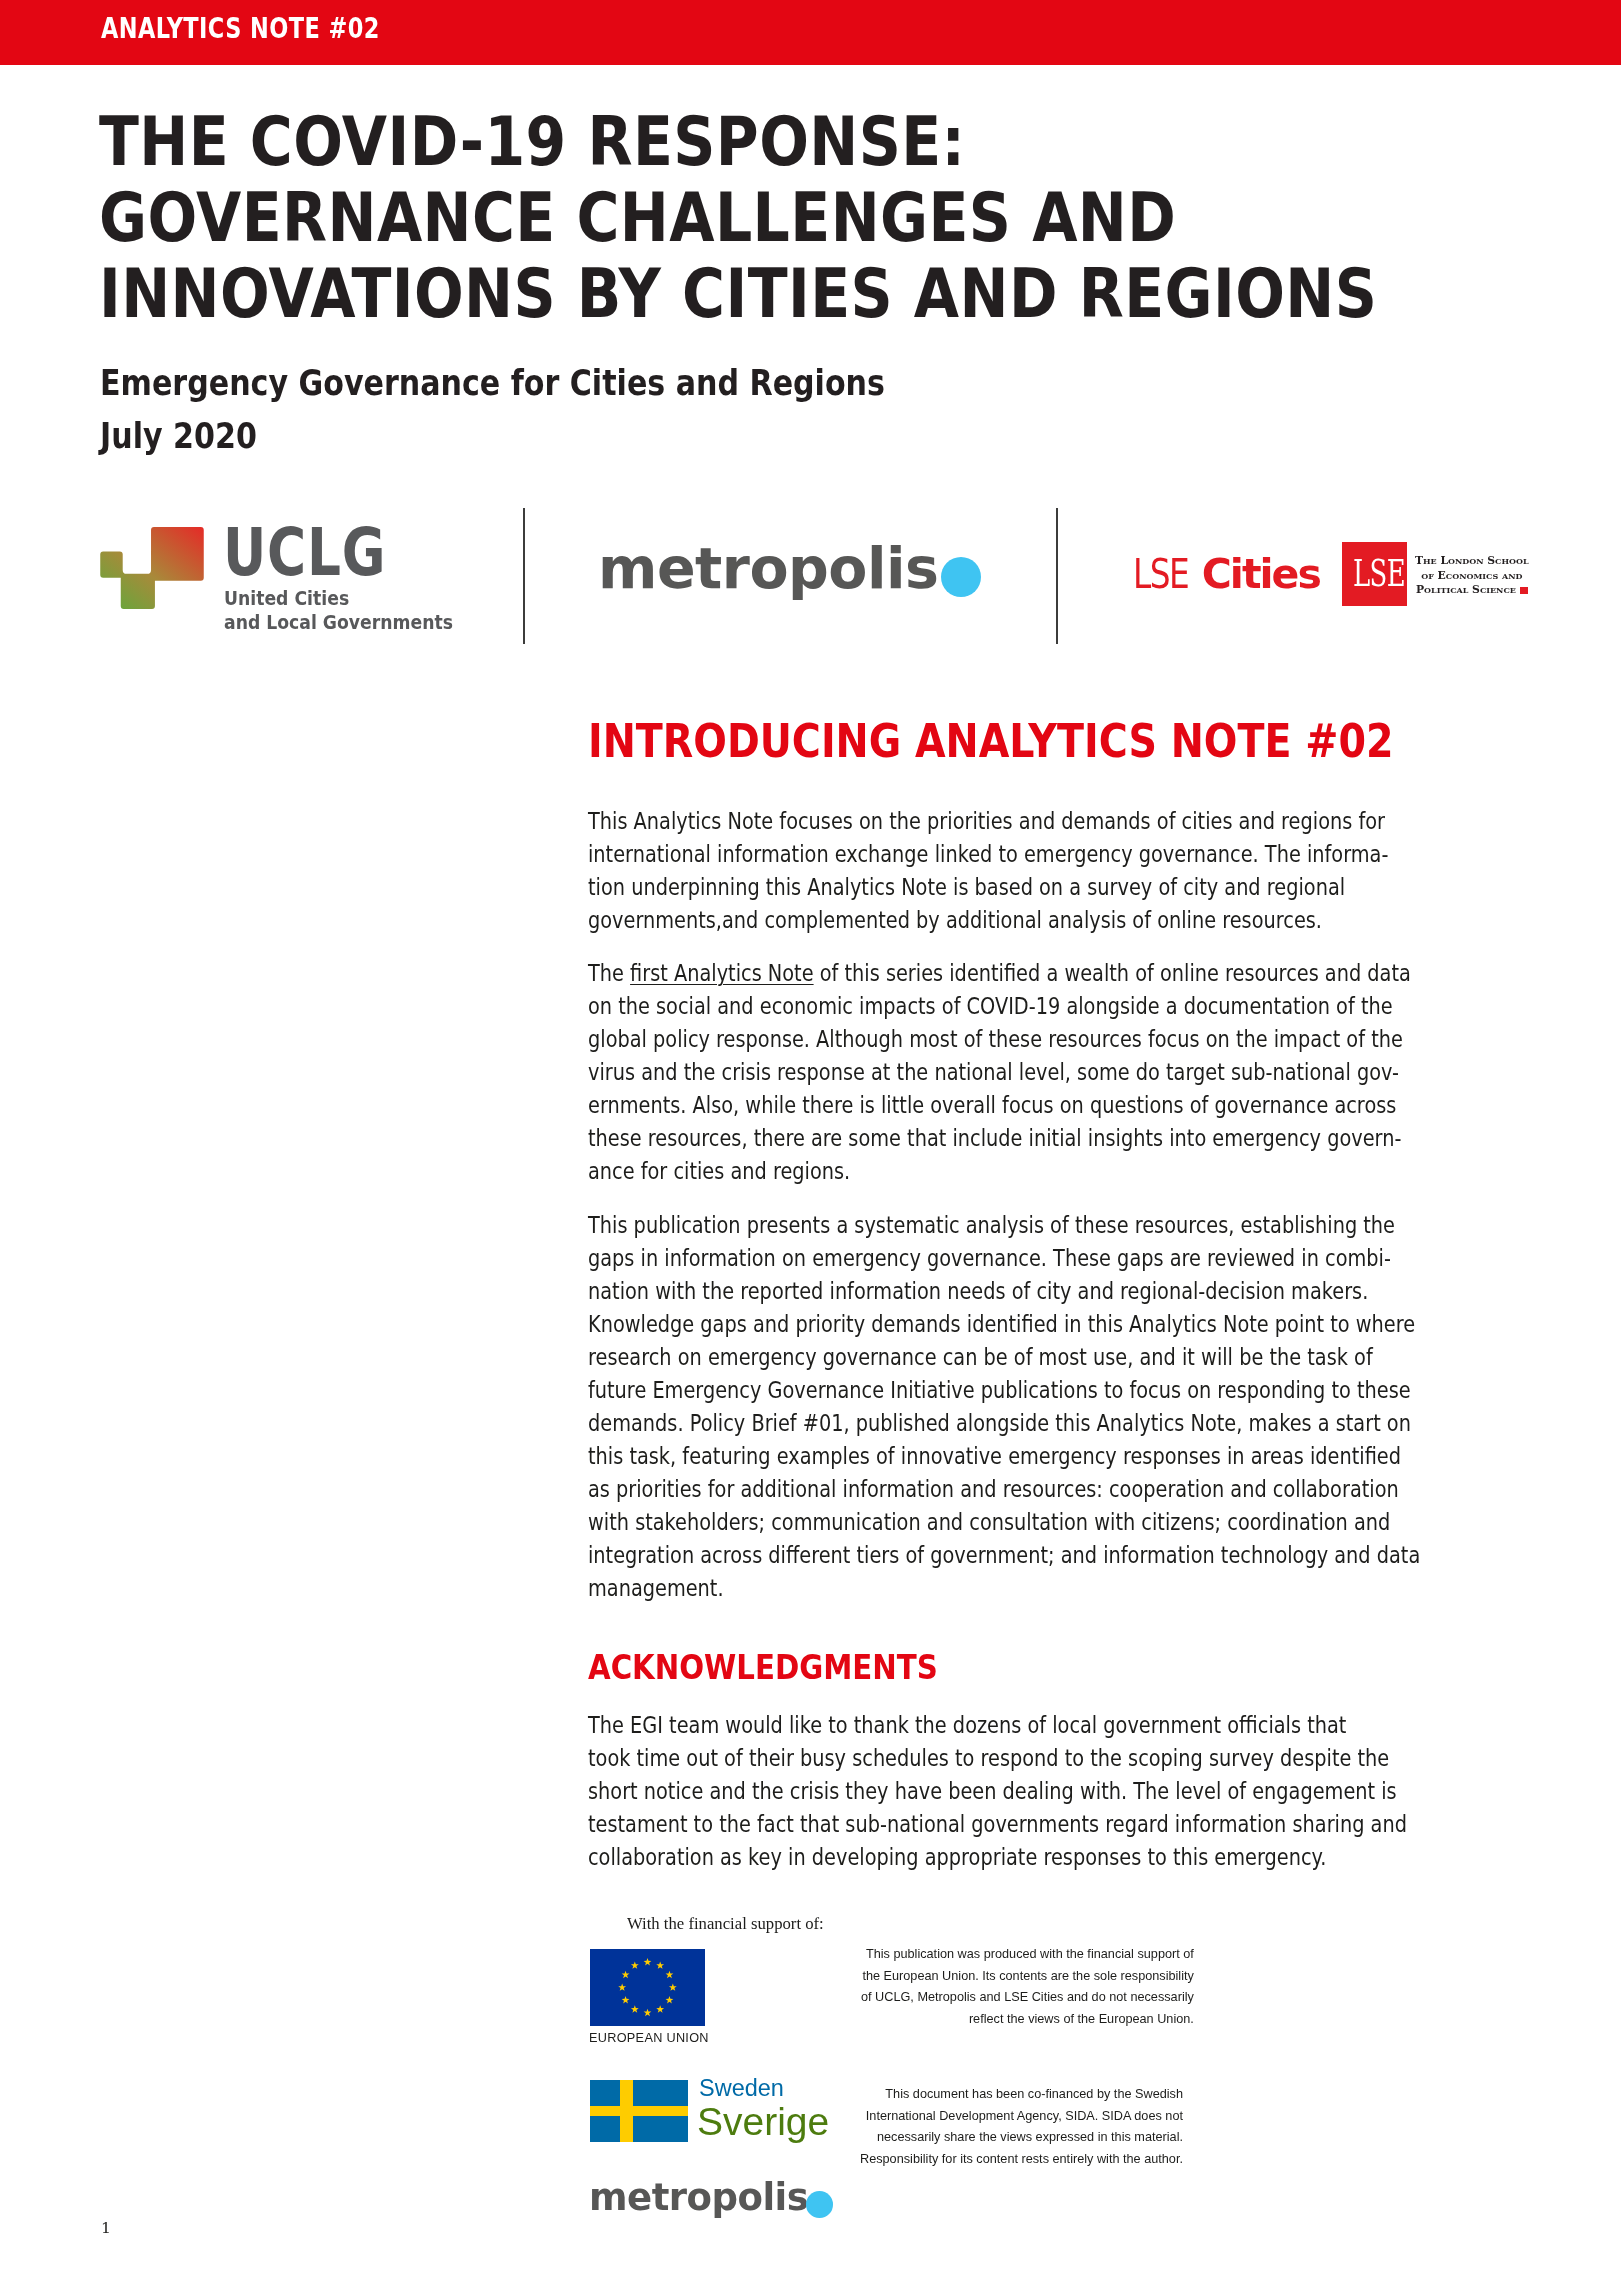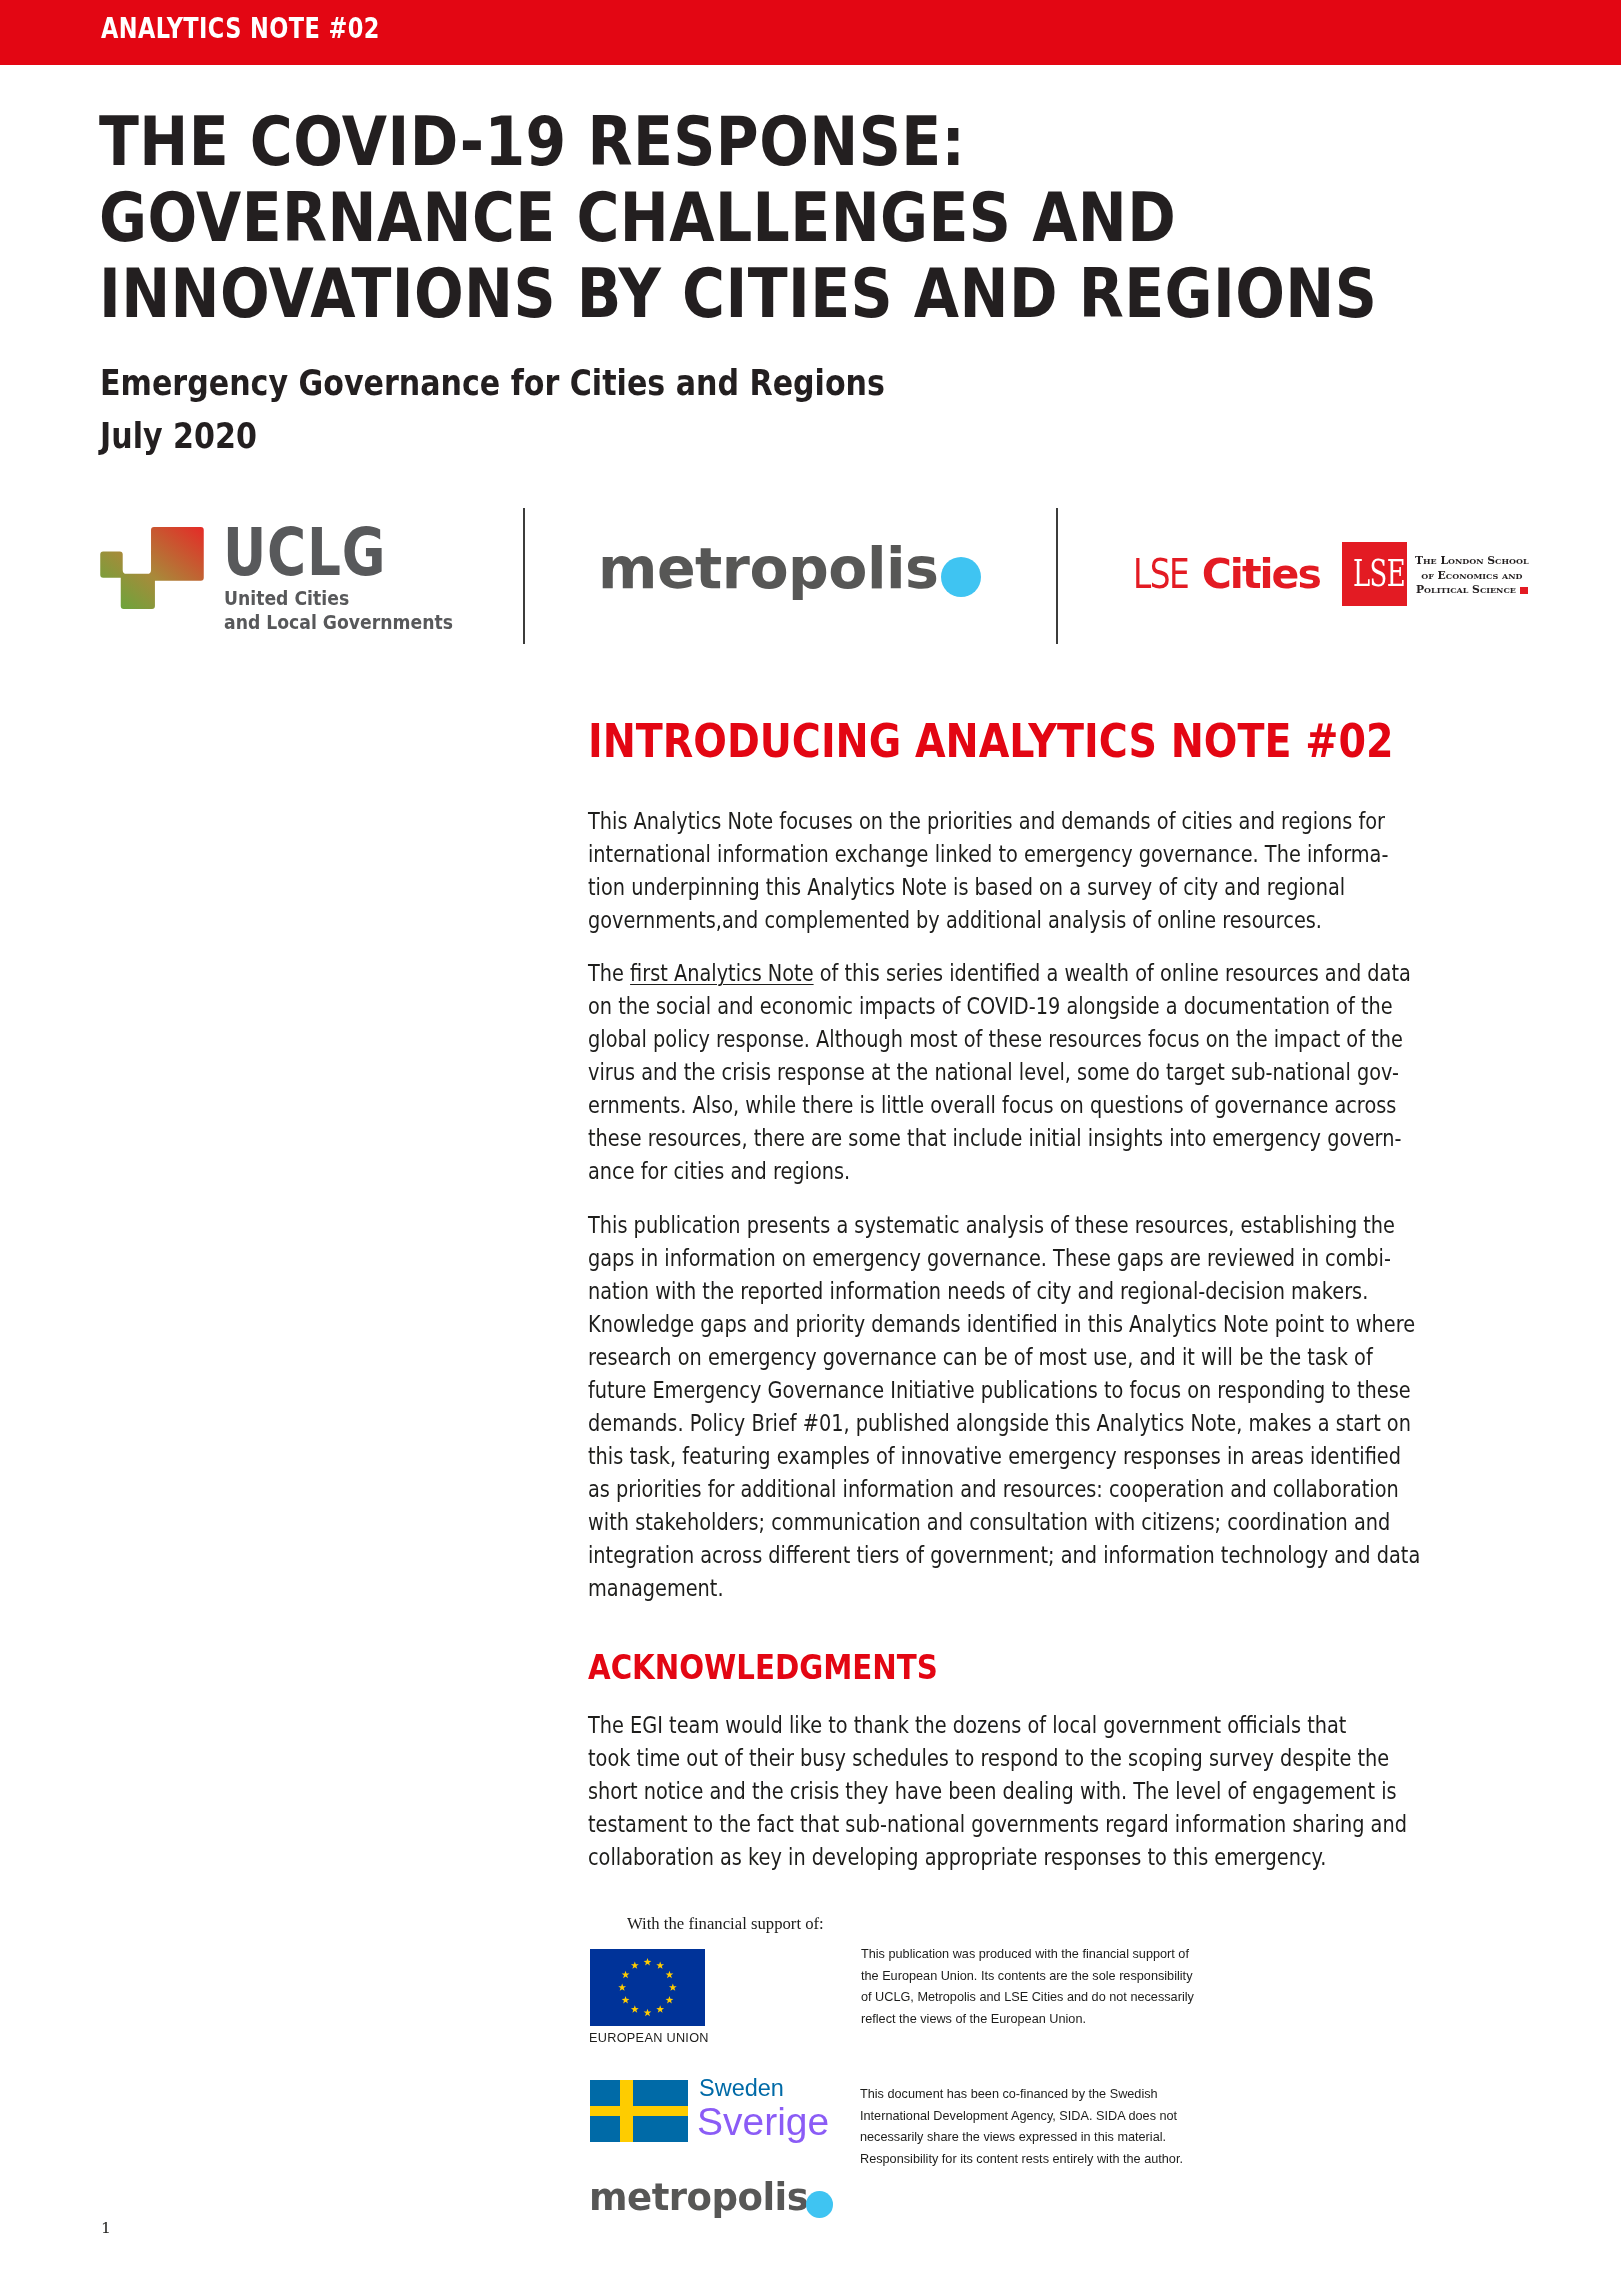--- a/index.html
+++ b/index.html
@@ -60,27 +60,27 @@
   #p2 { top: 957px; }
   #p3 { top: 1209px; }
   #p4 { top: 1709px; }
   .link { text-decoration: underline; text-decoration-thickness: 1px; text-underline-offset: 2.9px; }
 
   
   #support-label { left: 589px; top: 1914px; font-family: Liberation Serif, serif; font-size: 16.7px; color: #1d1d1b; margin-left: 38px; }
   #eu-flag { left: 590px; top: 1949px; width: 115px; height: 77px; background: #003399; }
   #eu-label { left: 589px; top: 2031px; font-family: "Liberation Sans", sans-serif; font-size: 12.7px; color: #1d1d1b; letter-spacing: 0.3px; }
   #eu-text { left: 861px; top: 1944px; font-family: "Liberation Sans", sans-serif; font-size: 12.7px; line-height: 21.6px; color: #1d1d1b; }
-  #eu-text div, #se-text div { white-space: nowrap; }
+  #eu-text div, #se-text div { white-space: nowrap; text-align: right; }
 
   #se-flag { left: 590px; top: 2080px; width: 98px; height: 62px; background: #006aa7; }
   #se-flag .v { position: absolute; left: 30px; top: 0; width: 12.7px; height: 62px; background: #fecc00; }
   #se-flag .h { position: absolute; left: 0; top: 25.5px; width: 98px; height: 10.8px; background: #fecc00; }
   #se-word1 { left: 699px; top: 2075px; font-family: "Liberation Sans", sans-serif; font-size: 23.5px; color: #006aa7; line-height: 27.4px; text-align: right; }
-  #se-word2 { left: 697px; top: 2099px; font-family: "Liberation Sans", sans-serif; font-size: 39px; color: #8b5cf6; line-height: 45px; }
+  #se-word2 { left: 697px; top: 2099px; font-family: "Liberation Sans", sans-serif; font-size: 39px; color: #4d7c0f; line-height: 45px; }
   #se-text { left: 860px; top: 2072px; font-family: "Liberation Sans", sans-serif; font-size: 12.7px; line-height: 21.6px; color: #1d1d1b; margin-top: 12px; }
 
   #metro-bottom { left: 589px; top: 2174px; font-weight: bold; font-size: 37px; color: #575756; letter-spacing: -0.5px; line-height: 47px; }
   #metro-dot-bottom { left: 806px; top: 2191px; width: 26.5px; height: 26.5px; border-radius: 50%; background: #3fc4f2; }
 
   #page-number { left: 101px; top: 2218px; font-family: "DejaVu Serif", serif; font-size: 15.7px; color: #1d1d1b; }
 </style>
 </head>
 <body>
 

